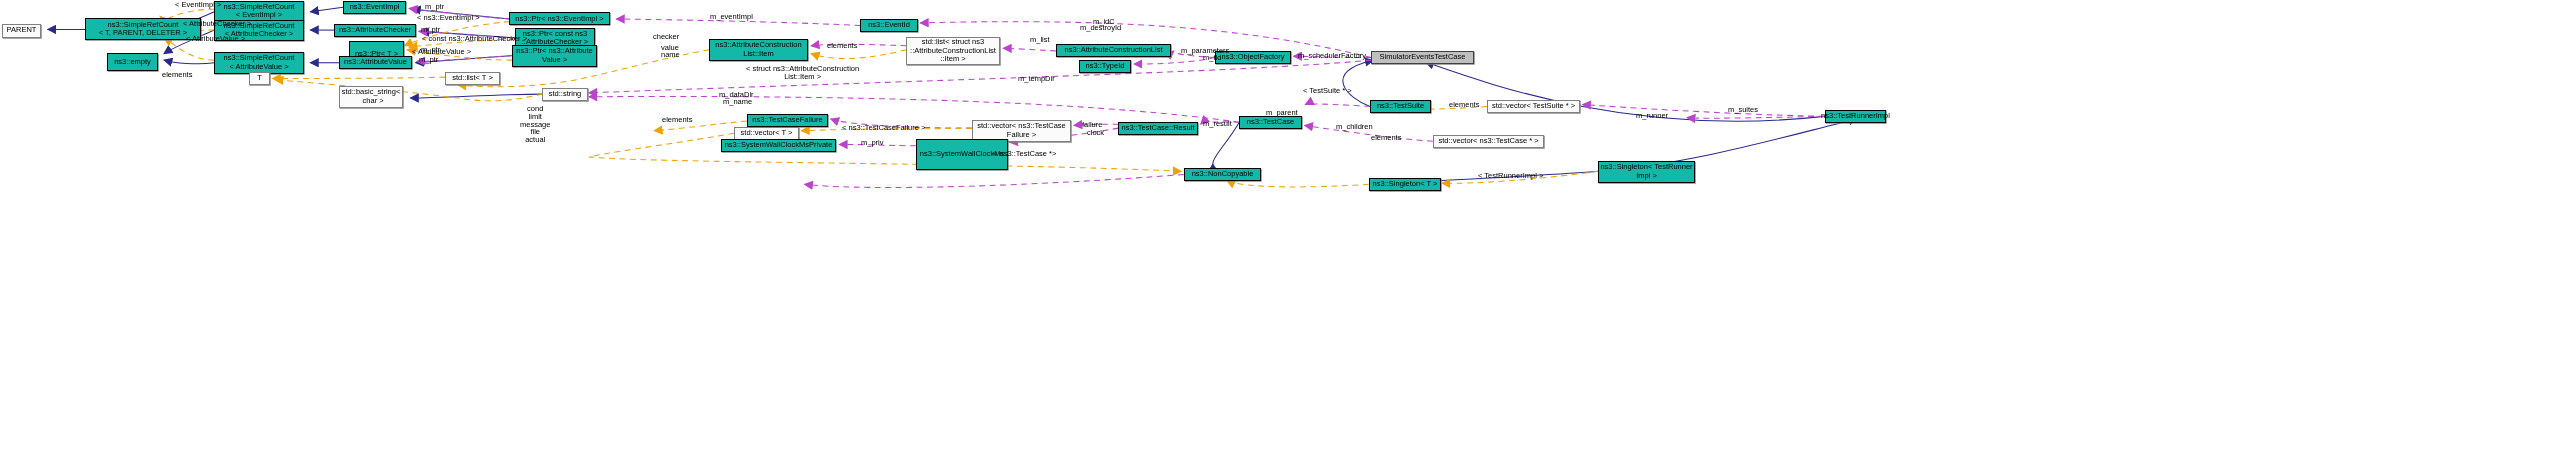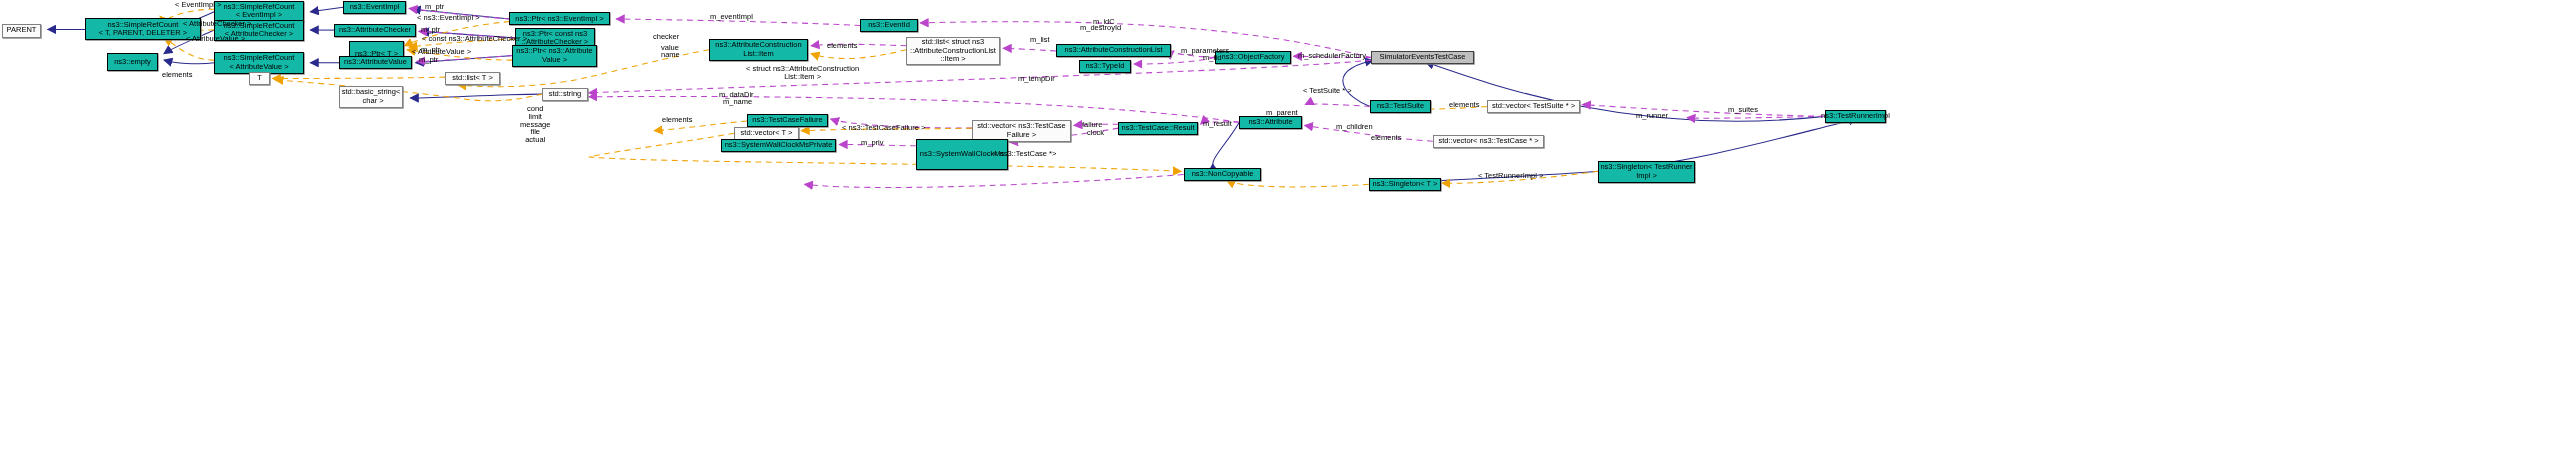--- a/index.html
+++ b/index.html
@@ -171,21 +171,21 @@
 ::AttributeConstructionList
 ::Item &gt;</div>
   <div class="node" style="left:1056px;top:44px;width:115px;height:13px;">ns3::AttributeConstructionList</div>
   <div class="node" style="left:1079px;top:60px;width:52px;height:13px;">ns3::TypeId</div>
   <div class="node" style="left:1215px;top:51px;width:76px;height:13px;">ns3::ObjectFactory</div>
   <div class="node" style="left:860px;top:19px;width:58px;height:13px;">ns3::EventId</div>
   <div class="node highlight" style="left:1371px;top:51px;width:103px;height:13px;">SimulatorEventsTestCase</div>
   <div class="node" style="left:1370px;top:100px;width:61px;height:13px;">ns3::TestSuite</div>
   <div class="node faded" style="left:1487px;top:100px;width:93px;height:13px;">std::vector&lt; TestSuite * &gt;</div>
   <div class="node" style="left:1825px;top:110px;width:61px;height:13px;">ns3::TestRunnerImpl</div>
-  <div class="node" style="left:1239px;top:116px;width:63px;height:13px;">ns3::Attribute</div>
+  <div class="node" style="left:1239px;top:116px;width:63px;height:13px;">ns3::TestCase</div>
   <div class="node faded" style="left:1433px;top:135px;width:111px;height:13px;">std::vector&lt; ns3::TestCase * &gt;</div>
   <div class="node" style="left:1118px;top:122px;width:80px;height:13px;">ns3::TestCase::Result</div>
   <div class="node faded" style="left:972px;top:120px;width:99px;height:21.6px;">std::vector&lt; ns3::TestCase
 Failure &gt;</div>
   <div class="node" style="left:747px;top:114px;width:81px;height:13px;">ns3::TestCaseFailure</div>
   <div class="node faded" style="left:734px;top:127px;width:65px;height:13px;">std::vector&lt; T &gt;</div>
   <div class="node" style="left:721px;top:139px;width:115px;height:13px;">ns3::SystemWallClockMsPrivate</div>
   <div class="node" style="left:916px;top:139px;width:92px;height:31px;">ns3::SystemWallClockMs</div>
   <div class="node" style="left:1184px;top:168px;width:77px;height:13px;">ns3::NonCopyable</div>
   <div class="node" style="left:1369px;top:178px;width:72px;height:13px;">ns3::Singleton&lt; T &gt;</div>

